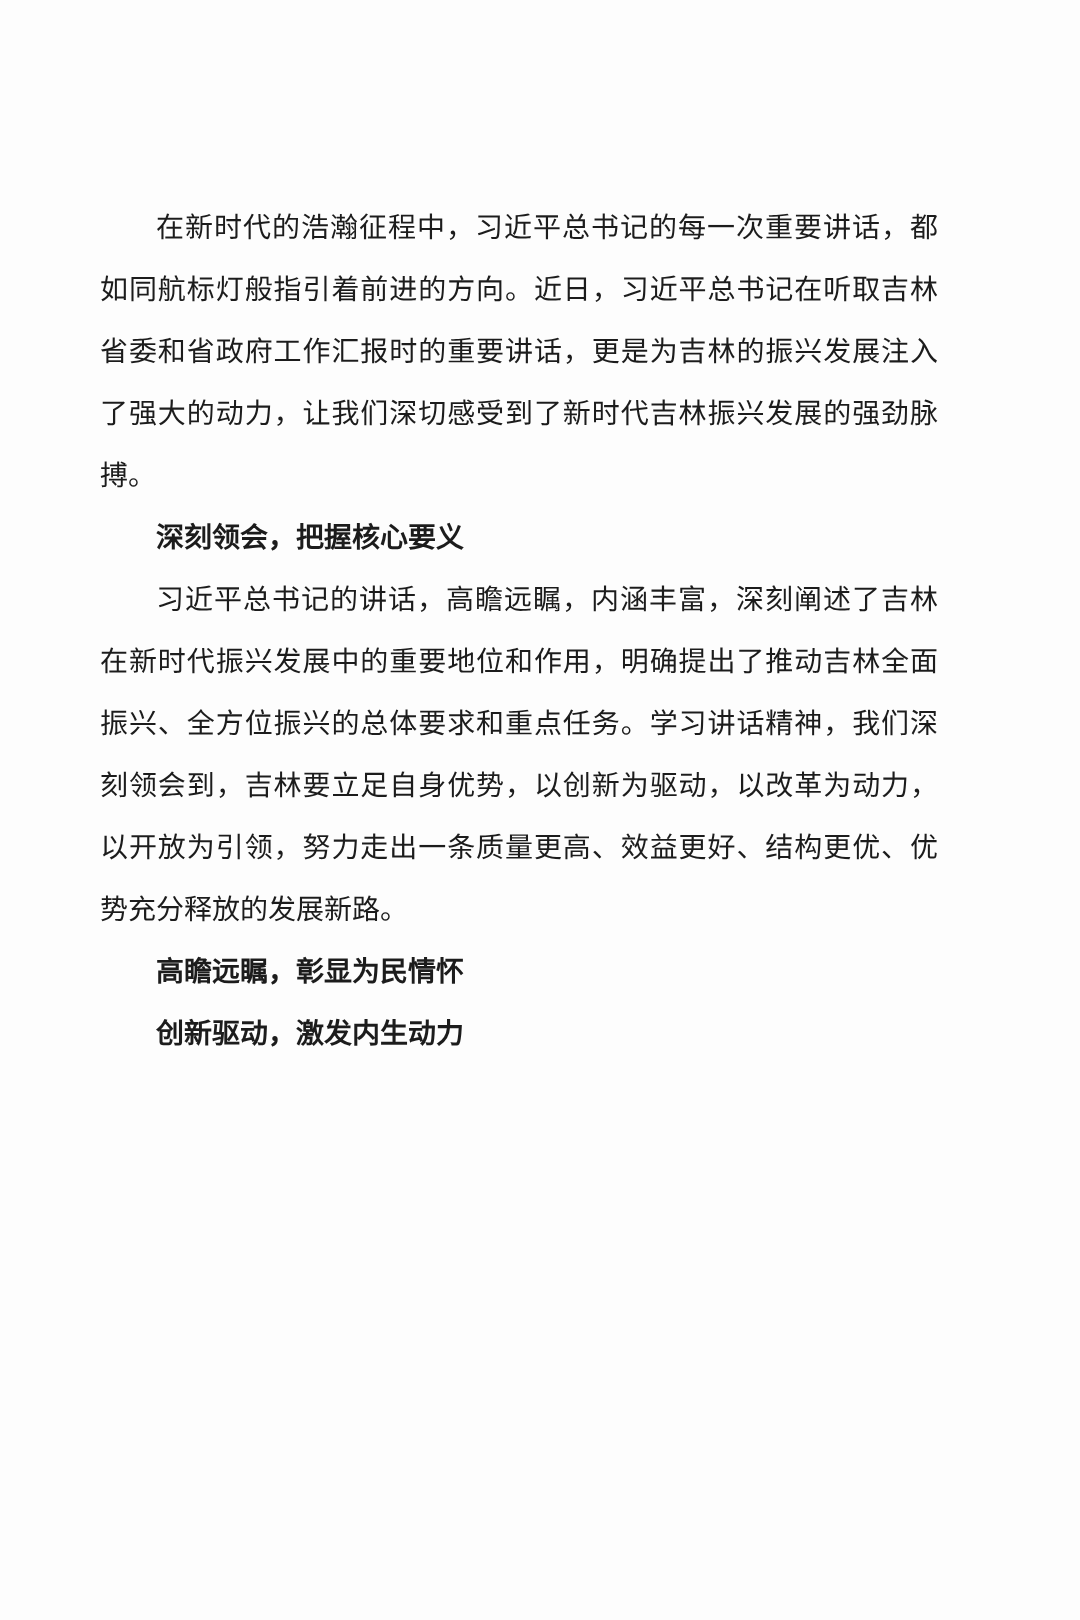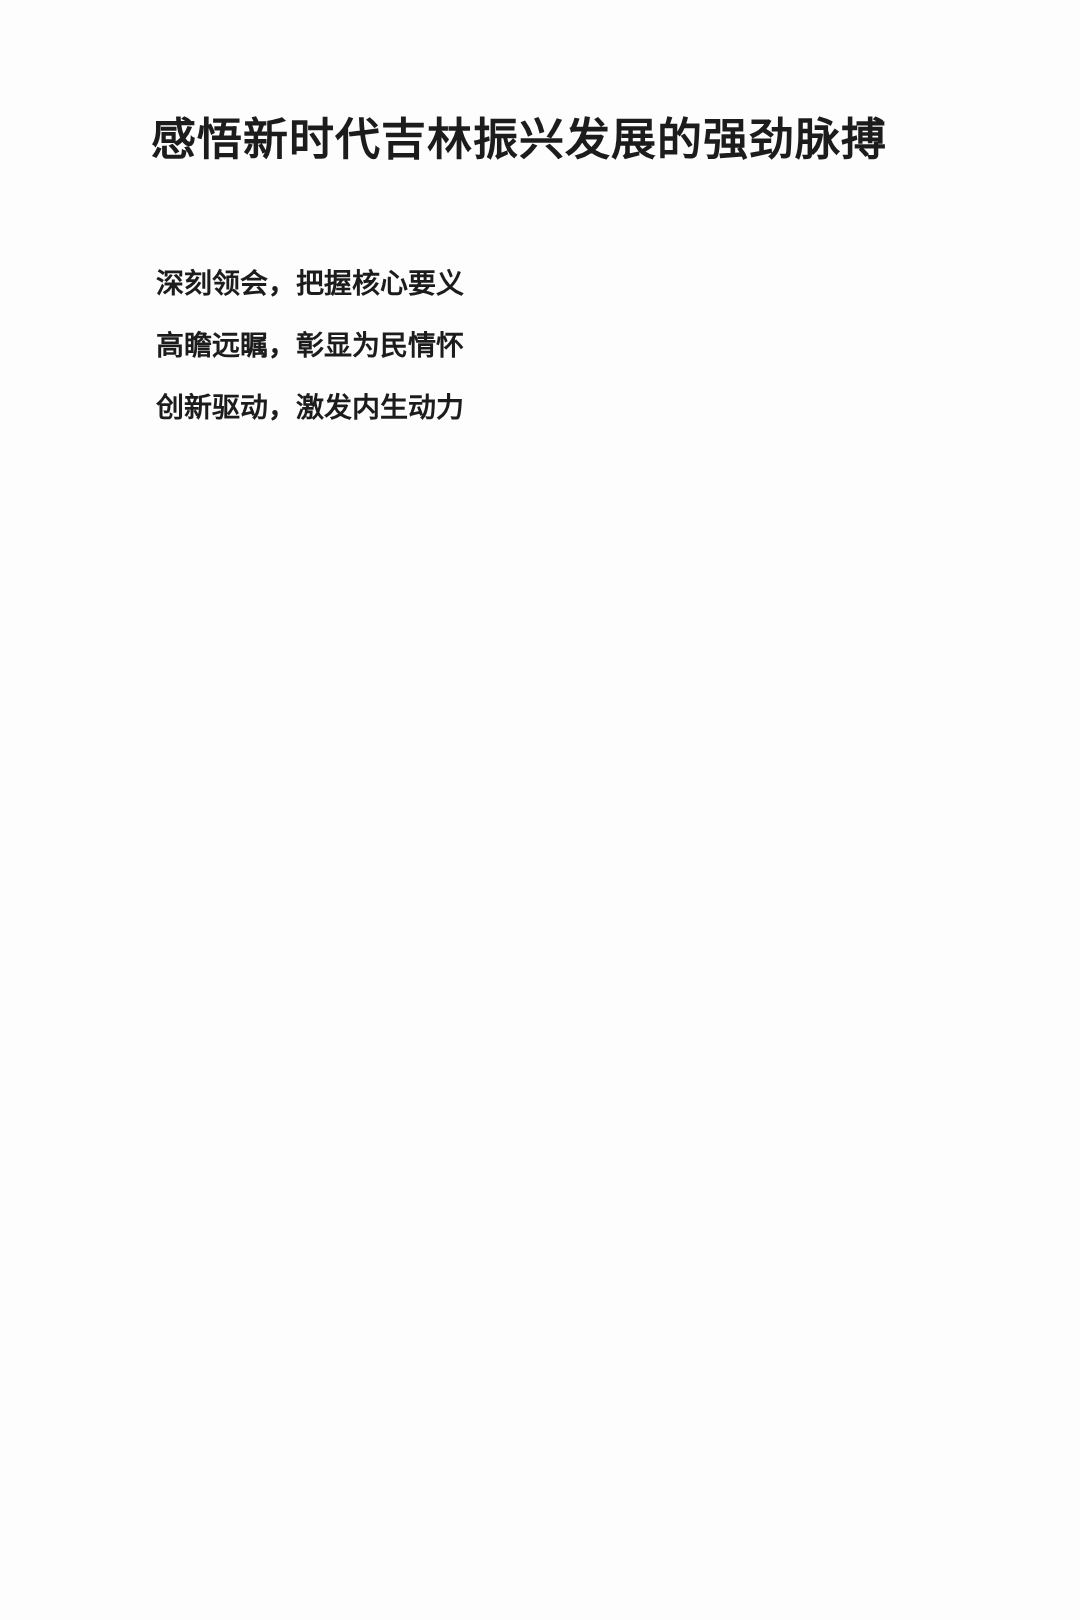--- a/index.html
+++ b/index.html
@@ -45,25 +45,26 @@
     font-size: 28px;
     line-height: 62px;
     text-indent: 2em;
     font-weight: 700;
   }
 </style>
 </head>
 <body>
 
 <div class="page">
-  <h1 class="doc-title">感悟新时代吉林振兴发展的强劲脉搏</h1>
 
   <div class="content">
+    <p class="para">在新时代的浩瀚征程中，习近平总书记的每一次重要讲话，都如同航标灯般指引着前进的方向。近日，习近平总书记在听取吉林省委和省政府工作汇报时的重要讲话，更是为吉林的振兴发展注入了强大的动力，让我们深切感受到了新时代吉林振兴发展的强劲脉搏。</p>
 
     <p class="heading">深刻领会，把握核心要义</p>
 
+    <p class="para">习近平总书记的讲话，高瞻远瞩，内涵丰富，深刻阐述了吉林在新时代振兴发展中的重要地位和作用，明确提出了推动吉林全面振兴、全方位振兴的总体要求和重点任务。学习讲话精神，我们深刻领会到，吉林要立足自身优势，以创新为驱动，以改革为动力，以开放为引领，努力走出一条质量更高、效益更好、结构更优、优势充分释放的发展新路。</p>
 
     <p class="heading">高瞻远瞩，彰显为民情怀</p>
 
 
     <p class="heading">创新驱动，激发内生动力</p>
   </div>
 </div>
 
 </body></html>

